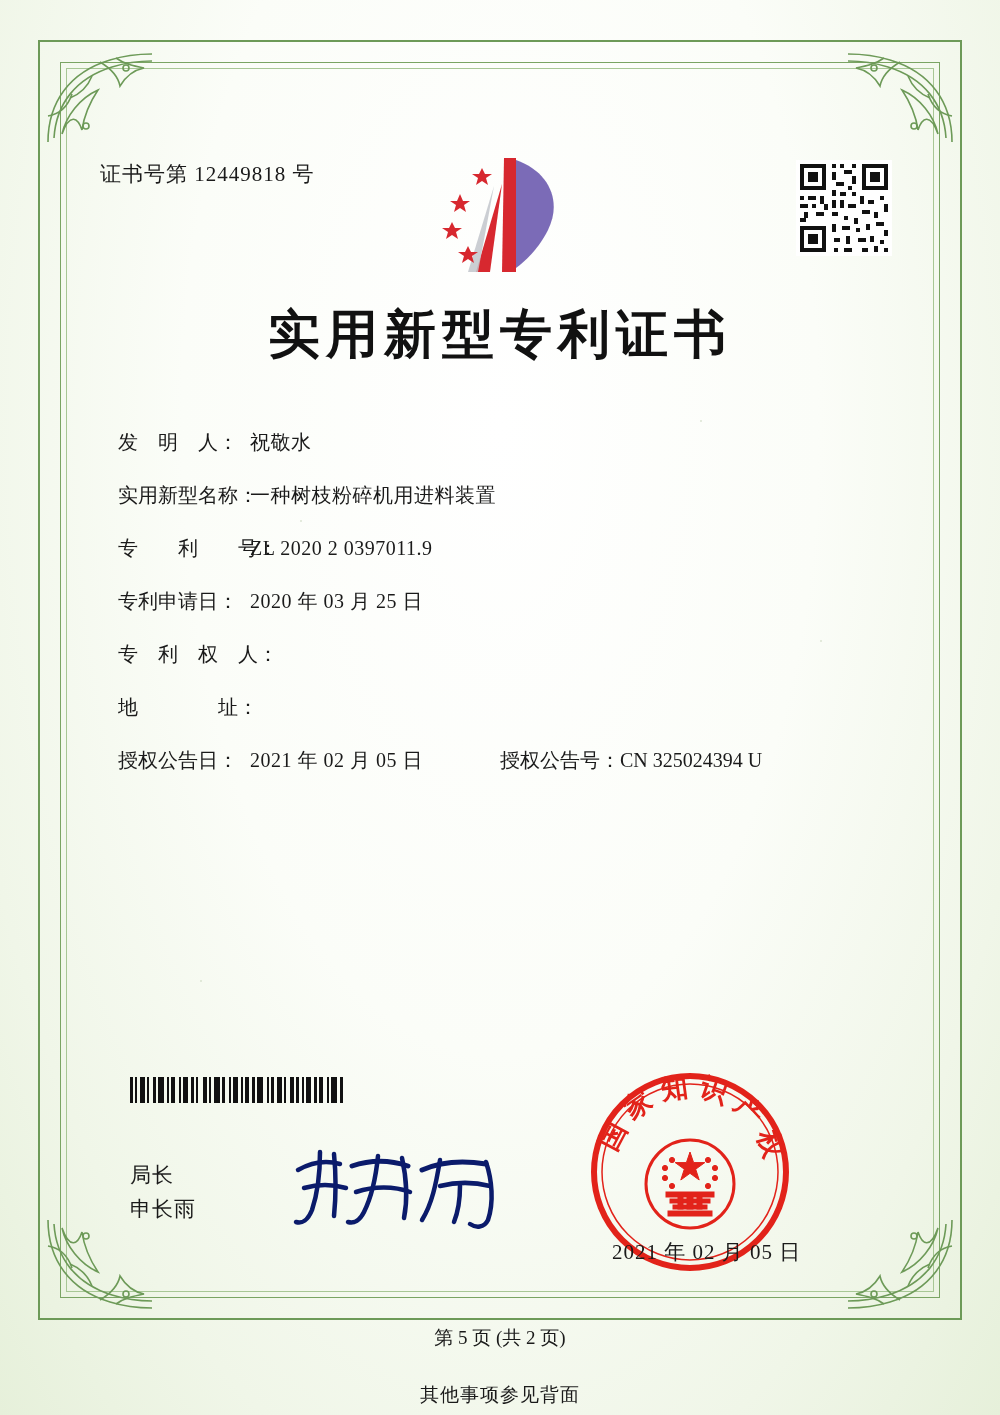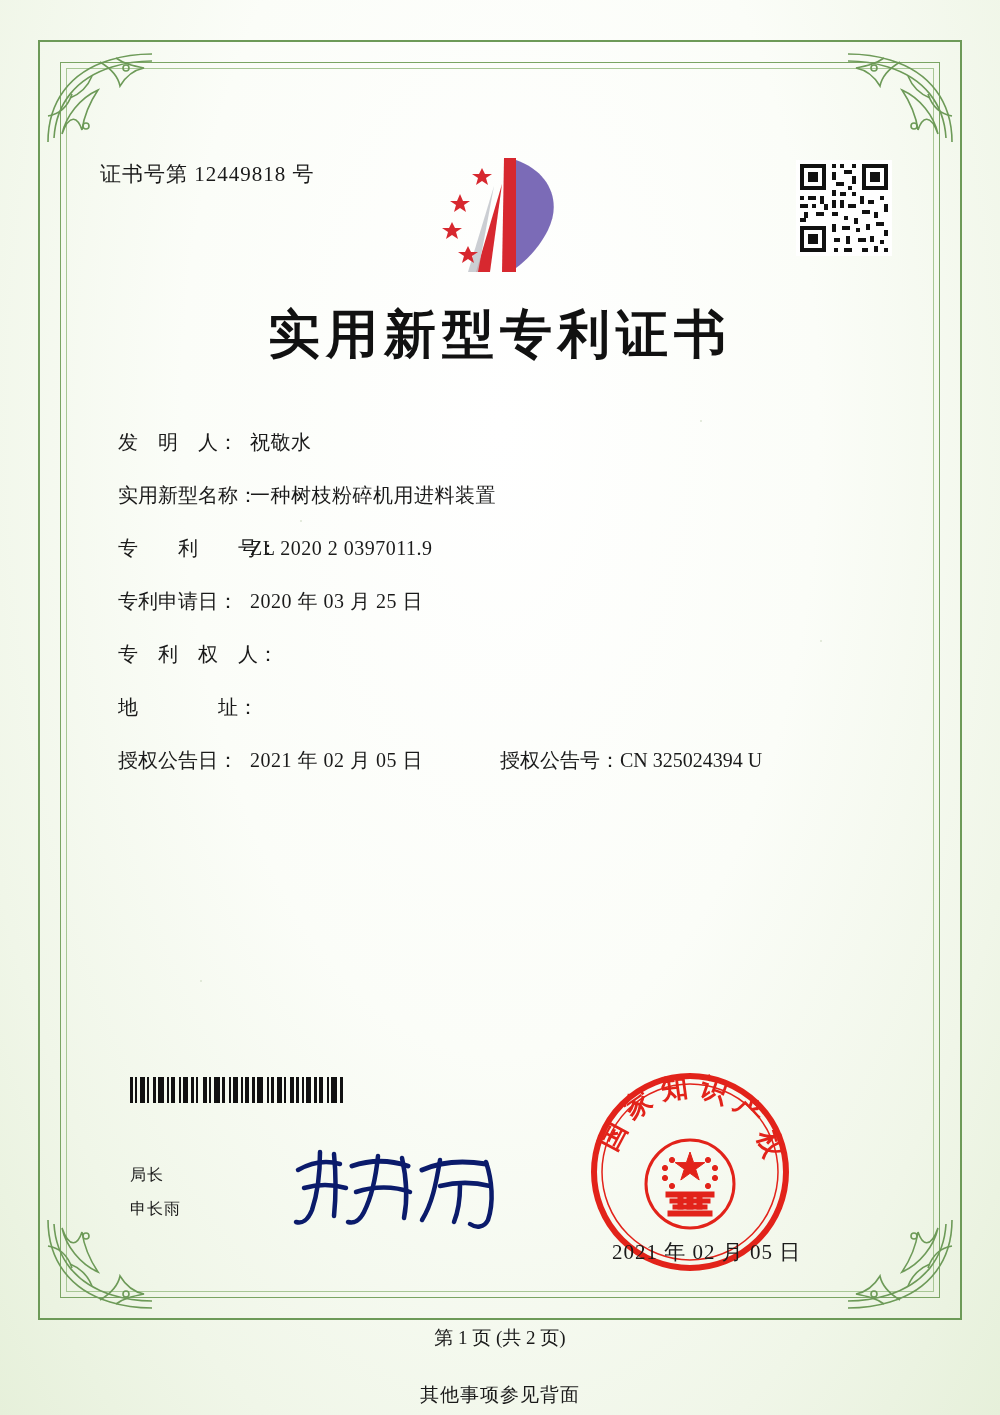--- a/index.html
+++ b/index.html
@@ -152,21 +152,21 @@
   .barcode i {
     display: block;
     background: #111;
     height: 100%;
   }
 
   
   .sig-label {
     position: absolute;
     left: 130px; top: 1158px;
-    font-size: 16px;
+    font-size: 21px;
     line-height: 34px;
     letter-spacing: 1px;
     font-family: Liberation Serif, serif;
   }
   .sig-script {
     position: absolute;
     left: 290px; top: 1140px;
     width: 230px; height: 90px;
     color: #0b1b6b;
   }
@@ -510,21 +510,21 @@
         <rect x="82" y="143" width="44" height="5"></rect>
         <rect x="92" y="129" width="5" height="12"></rect>
         <rect x="101" y="129" width="6" height="12"></rect>
         <rect x="111" y="129" width="5" height="12"></rect>
       </g>
     </svg>
   </div>
 
   <div class="seal-date">2021 年 02 月 05 日</div>
 
-  <div class="page-num">第 1 页 (共 2 页)</div>
+  <div class="page-num">第 5 页 (共 2 页)</div>
   <div class="back-note">其他事项参见背面</div>
 
   <div class="speck" style="left:300px;top:520px"></div>
   <div class="speck" style="left:700px;top:420px"></div>
   <div class="speck" style="left:560px;top:760px"></div>
   <div class="speck" style="left:200px;top:980px"></div>
   <div class="speck" style="left:820px;top:640px"></div>
 </div>
 
 </body></html>

